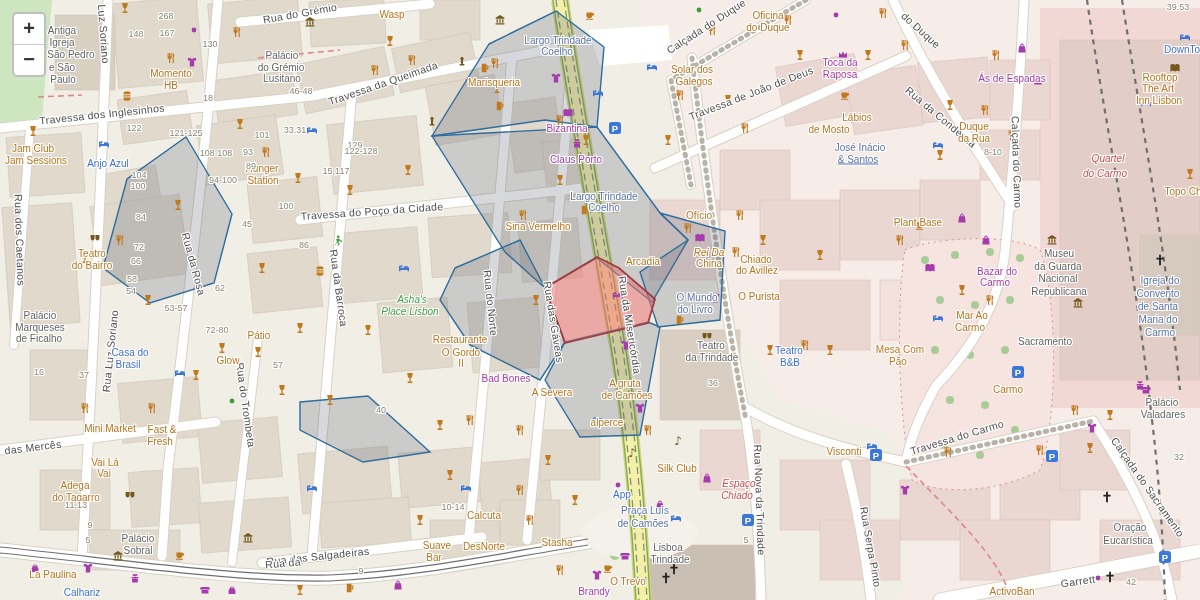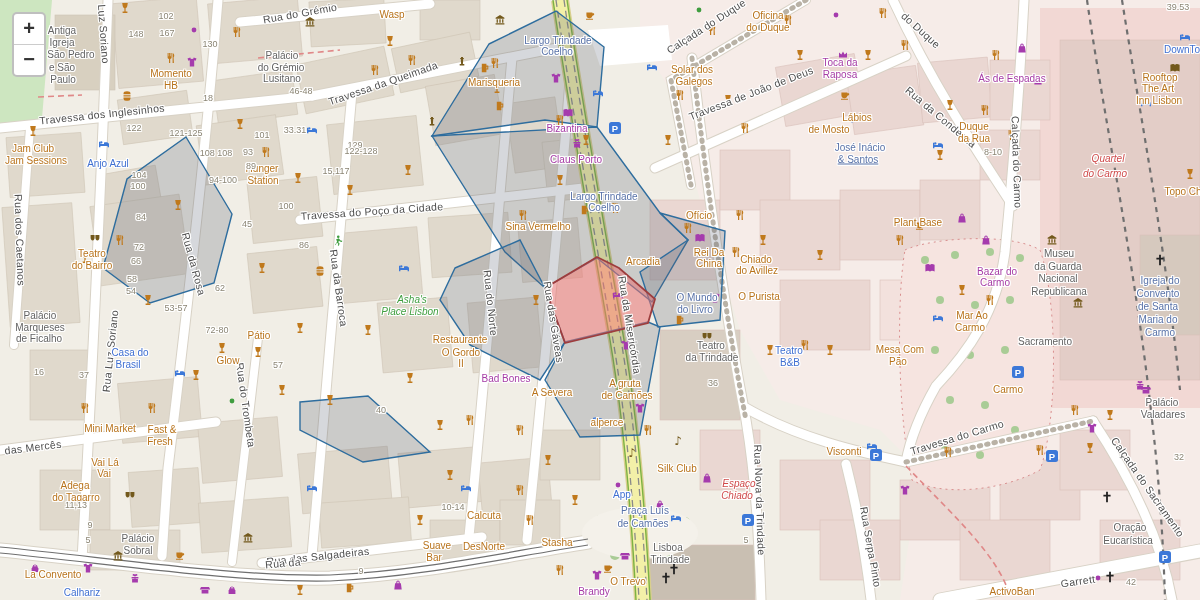--- a/index.html
+++ b/index.html
@@ -500,21 +500,21 @@
       <div class="lbl place c-o" style="left: 262px; top: 168px;">Hunger</div>
       <div class="lbl place c-o" style="left: 263px; top: 180px;">Station</div>
       <div class="lbl place c-p" style="left: 567px; top: 128px;">Bizantina</div>
       <div class="lbl place c-p" style="left: 576px; top: 159px;">Claus Porto</div>
       <div class="lbl place c-pb" style="left: 604px; top: 196px;">Largo Trindade</div>
       <div class="lbl place c-pb" style="left: 604px; top: 207px;">Coelho</div>
       <div class="lbl place c-o" style="left: 92px; top: 253px;">Teatro</div>
       <div class="lbl place c-o" style="left: 92px; top: 265px;">do Bairro</div>
       <div class="lbl place c-o" style="left: 538px; top: 226px;">Sina Vermelho</div>
       <div class="lbl place c-o" style="left: 699px; top: 215px;">Ofício</div>
-      <div class="lbl place c-o" style="left: 709px; top: 252px;">Rei Da</div>
+      <div class="lbl place c-o" style="left: 709px; top: 252px; font-style: italic;">Rei Da</div>
       <div class="lbl place c-o" style="left: 709px; top: 263px;">China</div>
       <div class="lbl place c-o" style="left: 756px; top: 259px;">Chiado</div>
       <div class="lbl place c-o" style="left: 757px; top: 270px;">do Avillez</div>
       <div class="lbl place c-o" style="left: 643px; top: 261px;">Arcadia</div>
       <div class="lbl place c-pb" style="left: 697px; top: 297px;">O Mundo</div>
       <div class="lbl place c-pb" style="left: 695px; top: 309px;">do Livro</div>
       <div class="lbl place c-o" style="left: 759px; top: 296px;">O Purista</div>
       <div class="lbl place c-o" style="left: 918px; top: 222px;">Plant Base</div>
       <div class="lbl place c-p" style="left: 997px; top: 271px;">Bazar do</div>
       <div class="lbl place c-p" style="left: 995px; top: 282px;">Carmo</div>
@@ -552,21 +552,21 @@
       <div class="lbl place c-o" style="left: 228px; top: 360px;">Glow</div>
       <div class="lbl place c-o" style="left: 110px; top: 428px;">Mini Market</div>
       <div class="lbl place c-o" style="left: 162px; top: 429px;">Fast &amp;</div>
       <div class="lbl place c-o" style="left: 160px; top: 441px;">Fresh</div>
       <div class="lbl place c-o" style="left: 105px; top: 462px;">Vai Lá</div>
       <div class="lbl place c-o" style="left: 104px; top: 473px;">Vai</div>
       <div class="lbl place c-o" style="left: 75px; top: 485px;">Adega</div>
       <div class="lbl place c-o" style="left: 76px; top: 497px;">do Tagarro</div>
       <div class="lbl place c-gy" style="left: 138px; top: 538px;">Palácio</div>
       <div class="lbl place c-gy" style="left: 138px; top: 550px;">Sobral</div>
-      <div class="lbl place c-o" style="left: 53px; top: 574px;">La Convento</div>
+      <div class="lbl place c-o" style="left: 53px; top: 574px;">La Paulina</div>
       <div class="lbl place c-bl" style="left: 82px; top: 592px;">Calhariz</div>
       <div class="lbl place c-o" style="left: 484px; top: 515px;">Calcuta</div>
       <div class="lbl place c-o" style="left: 437px; top: 545px;">Suave</div>
       <div class="lbl place c-o" style="left: 434px; top: 557px;">Bar</div>
       <div class="lbl place c-o" style="left: 484px; top: 546px;">DesNorte</div>
       <div class="lbl place c-o" style="left: 557px; top: 542px;">Stasha</div>
       <div class="lbl place c-o" style="left: 607px; top: 422px;">alperce</div>
       <div class="lbl place c-bl" style="left: 622px; top: 494px;">App</div>
       <div class="lbl place c-o" style="left: 677px; top: 468px;">Silk Club</div>
       <div class="lbl place c-rd" style="left: 739px; top: 483px;">Espaço</div>
@@ -579,21 +579,21 @@
       <div class="lbl place c-p" style="left: 594px; top: 591px;">Brandy</div>
       <div class="lbl place c-o" style="left: 844px; top: 451px;">Visconti</div>
       <div class="lbl place c-o" style="left: 1008px; top: 389px;">Carmo</div>
       <div class="lbl place c-gy" style="left: 1162px; top: 402px;">Palácio</div>
       <div class="lbl place c-gy" style="left: 1163px; top: 414px;">Valadares</div>
       <div class="lbl place c-gy" style="left: 1130px; top: 527px;">Oração</div>
       <div class="lbl place c-gy" style="left: 1128px; top: 540px;">Eucarística</div>
       <div class="lbl place c-o" style="left: 1012px; top: 591px;">ActivoBan</div>
       <div class="lbl place c-o" style="left: 625px; top: 383px;">A gruta</div>
       <div class="lbl place c-o" style="left: 627px; top: 395px;">de Camões</div>
-      <div class="lbl num" style="left: 155px; top: 16px;">102</div>
+      <div class="lbl num" style="left: 155px; top: 16px;">268</div>
       <div class="lbl num" style="left: 156px; top: 33px;">167</div>
       <div class="lbl num" style="left: 125px; top: 34px;">148</div>
       <div class="lbl num" style="left: 199px; top: 44px;">130</div>
       <div class="lbl num" style="left: 197px; top: 98px;">18</div>
       <div class="lbl num" style="left: 290px; top: 91px;">46-48</div>
       <div class="lbl num" style="left: 284px; top: 130px;">33.31</div>
       <div class="lbl num" style="left: 251px; top: 135px;">101</div>
       <div class="lbl num" style="left: 123px; top: 128px;">122</div>
       <div class="lbl num" style="left: 175px; top: 133px;">121-125</div>
       <div class="lbl num" style="left: 205px; top: 153px;">108 108</div>

